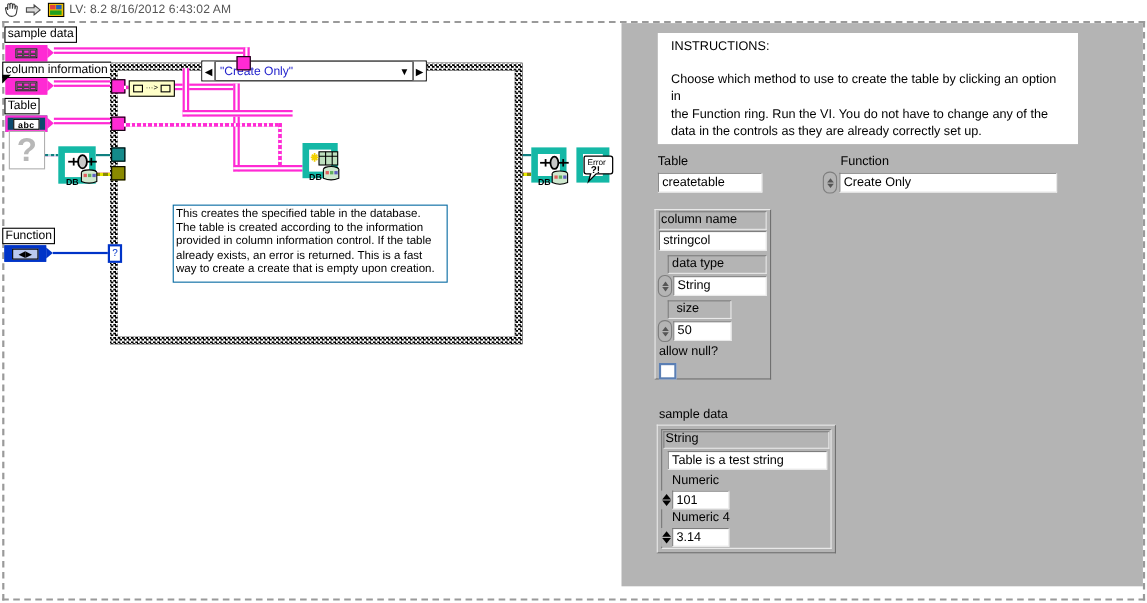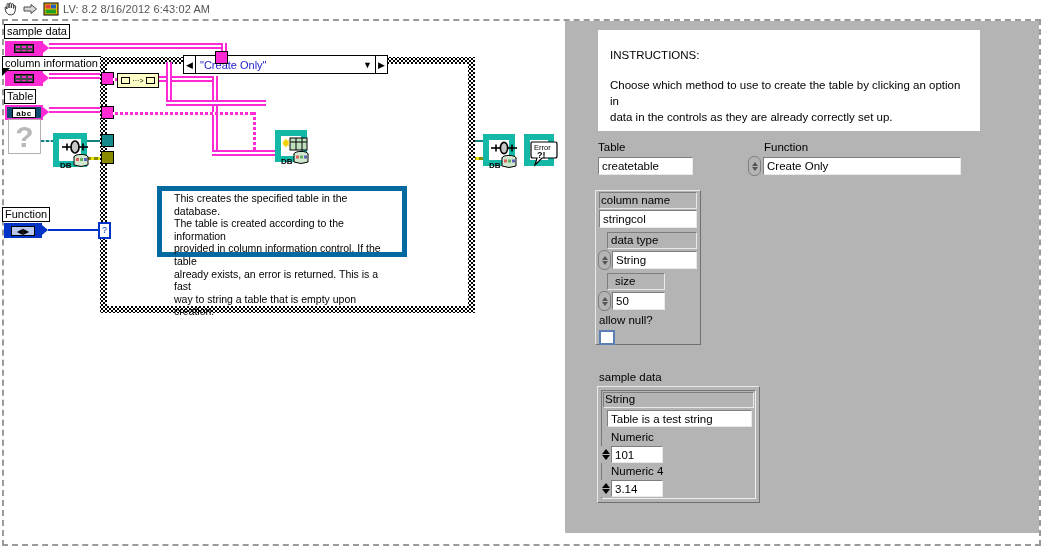--- a/index.html
+++ b/index.html
@@ -164,28 +164,28 @@
     position:absolute; left:117px; top:73px; width:42px; height:15px;
     background:#ffffc8; border:1px solid #000;
     display:flex; align-items:center; justify-content:center; gap:2px;
   }
   .node-arraynode .sq { width:9px; height:7px; border:1px solid #000; background:#ffffc8; }
   .node-arraynode .dots { font-size:7px; line-height:7px; color:#000; }
 
   
   .comment {
     position:absolute; left:157px; top:186px; width:250px; height:71px;
-    background:#ffffff; border:5px solid #0369a1;
-    font-size:10.5px; line-height:12.6px; color:#000; padding:1px 12px;
+    background:#ffffff; border:1px solid #0369a1;
+    font-size:10.5px; line-height:12.6px; color:#000; padding:1px 2px;
   }
 
   
   .instructions {
     position:absolute; left:598px; top:30px; width:382px; height:101px;
-    background:#ffffff; padding:17px 12px;
+    background:#ffffff; padding:4px 12px;
     font-size:11.5px; color:#000; line-height:16px;
   }
   .instructions .h { margin-bottom:14px; }
 
   .pnl-label {
     position:absolute; font-size:11.5px; color:#000; white-space:nowrap;
   }
   .ctl-box {
     position:absolute; background:#ffffff;
     border-top:1px solid #7e7e7e; border-left:1px solid #7e7e7e;
@@ -424,26 +424,27 @@
       <text x="4" y="10" font-family="Liberation Sans, sans-serif" font-size="7.5" fill="#000">Error</text>
       <text x="7" y="17.5" font-family="Liberation Sans, sans-serif" font-size="9" font-weight="bold" fill="#000">?!</text>
     </svg>
   </div>
 
   <div class="comment">
     <div>This creates the specified table in the database.</div>
     <div>The table is created according to the information</div>
     <div>provided in column information control.  If the table</div>
     <div>already exists, an error is returned.  This is a fast</div>
-    <div>way to string a table that is empty upon creation.</div>
+    <div>way to create a create that is empty upon creation.</div>
   </div>
 
   <div class="instructions">
     <div class="h">INSTRUCTIONS:</div>
     <div>Choose which method to use to create the table by clicking an option in</div>
+    <div>the Function ring.  Run the VI.  You do not have to change any of the</div>
     <div>data in the controls as they are already correctly set up.</div>
   </div>
 
   <div class="pnl-label" style="left:598px; top:141px;">Table</div>
   <div class="ctl-box" style="left:598px; top:157px; width:95px; height:18px;">createtable</div>
 
   <div class="pnl-label" style="left:764px; top:141px;">Function</div>
   <div class="spinner" style="left:748px; top:156px;">
     <i class="up"></i>
     <i class="dn"></i>

